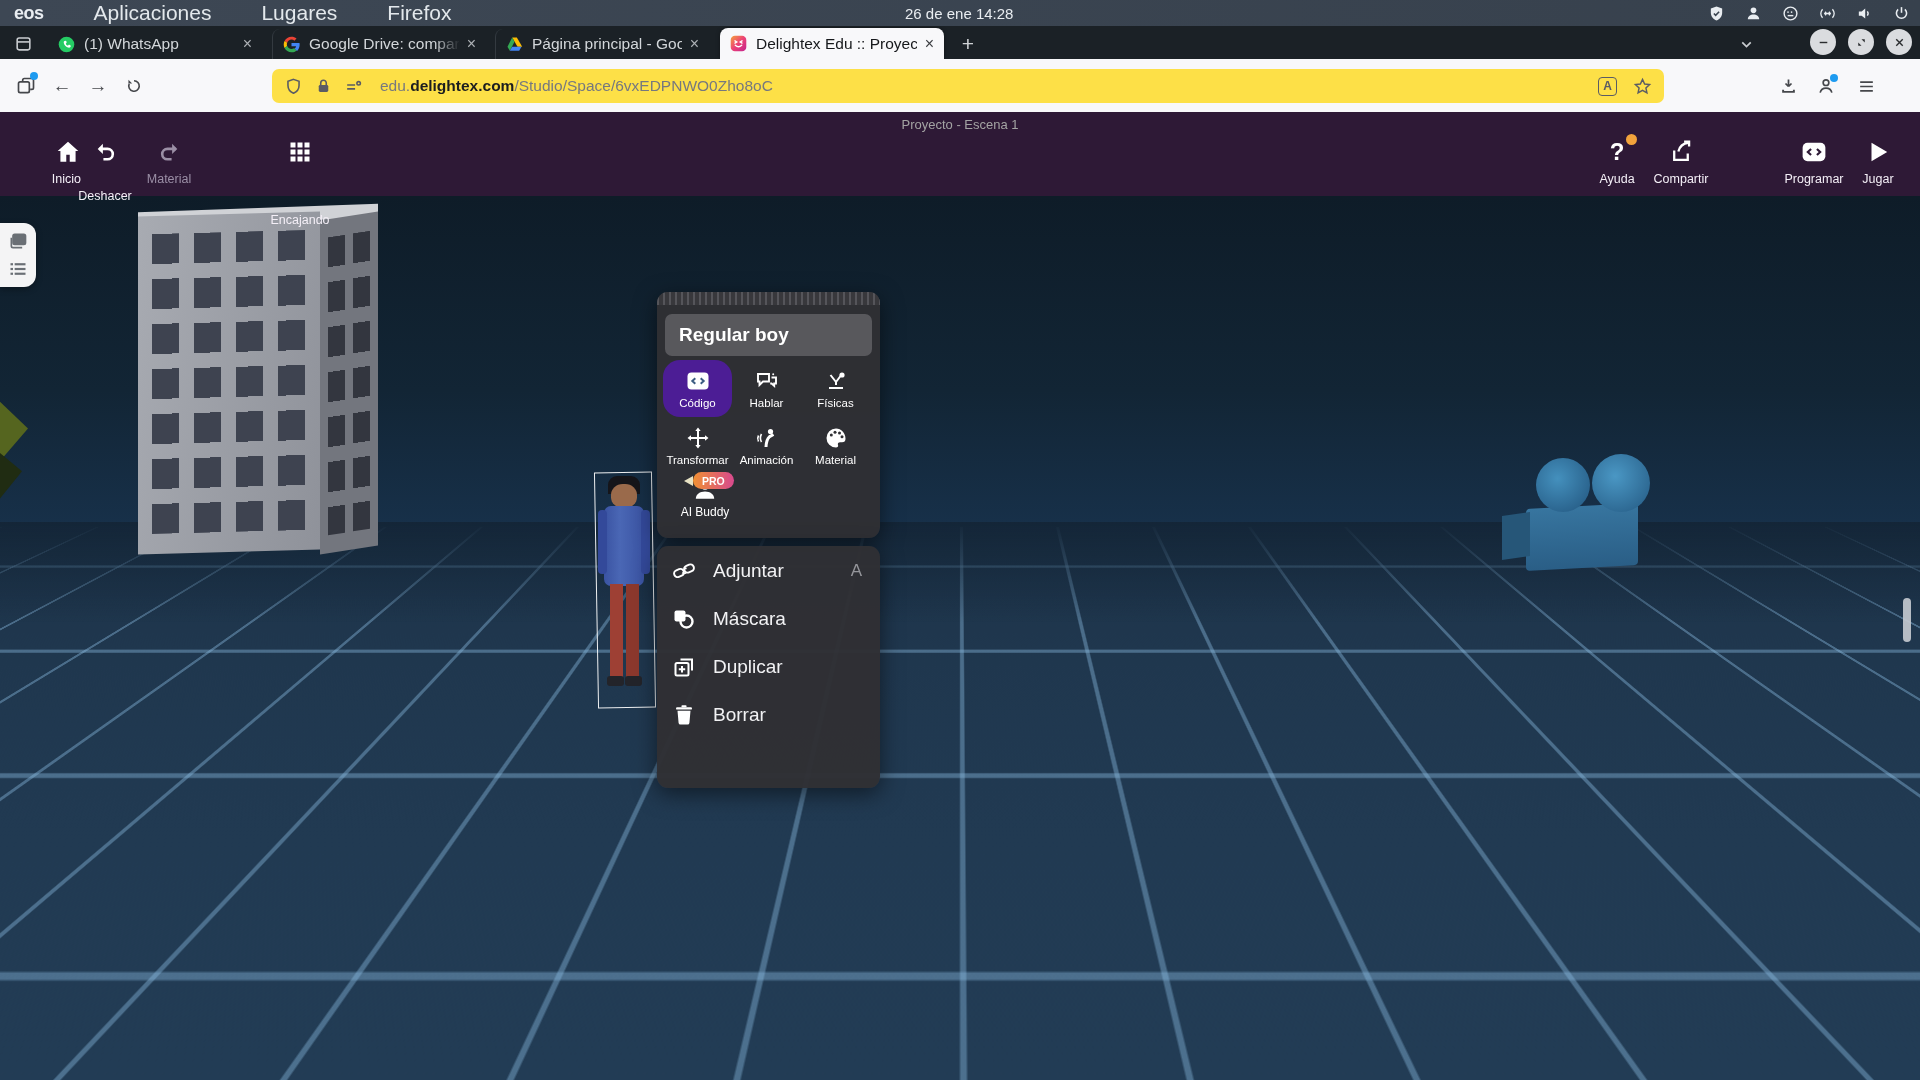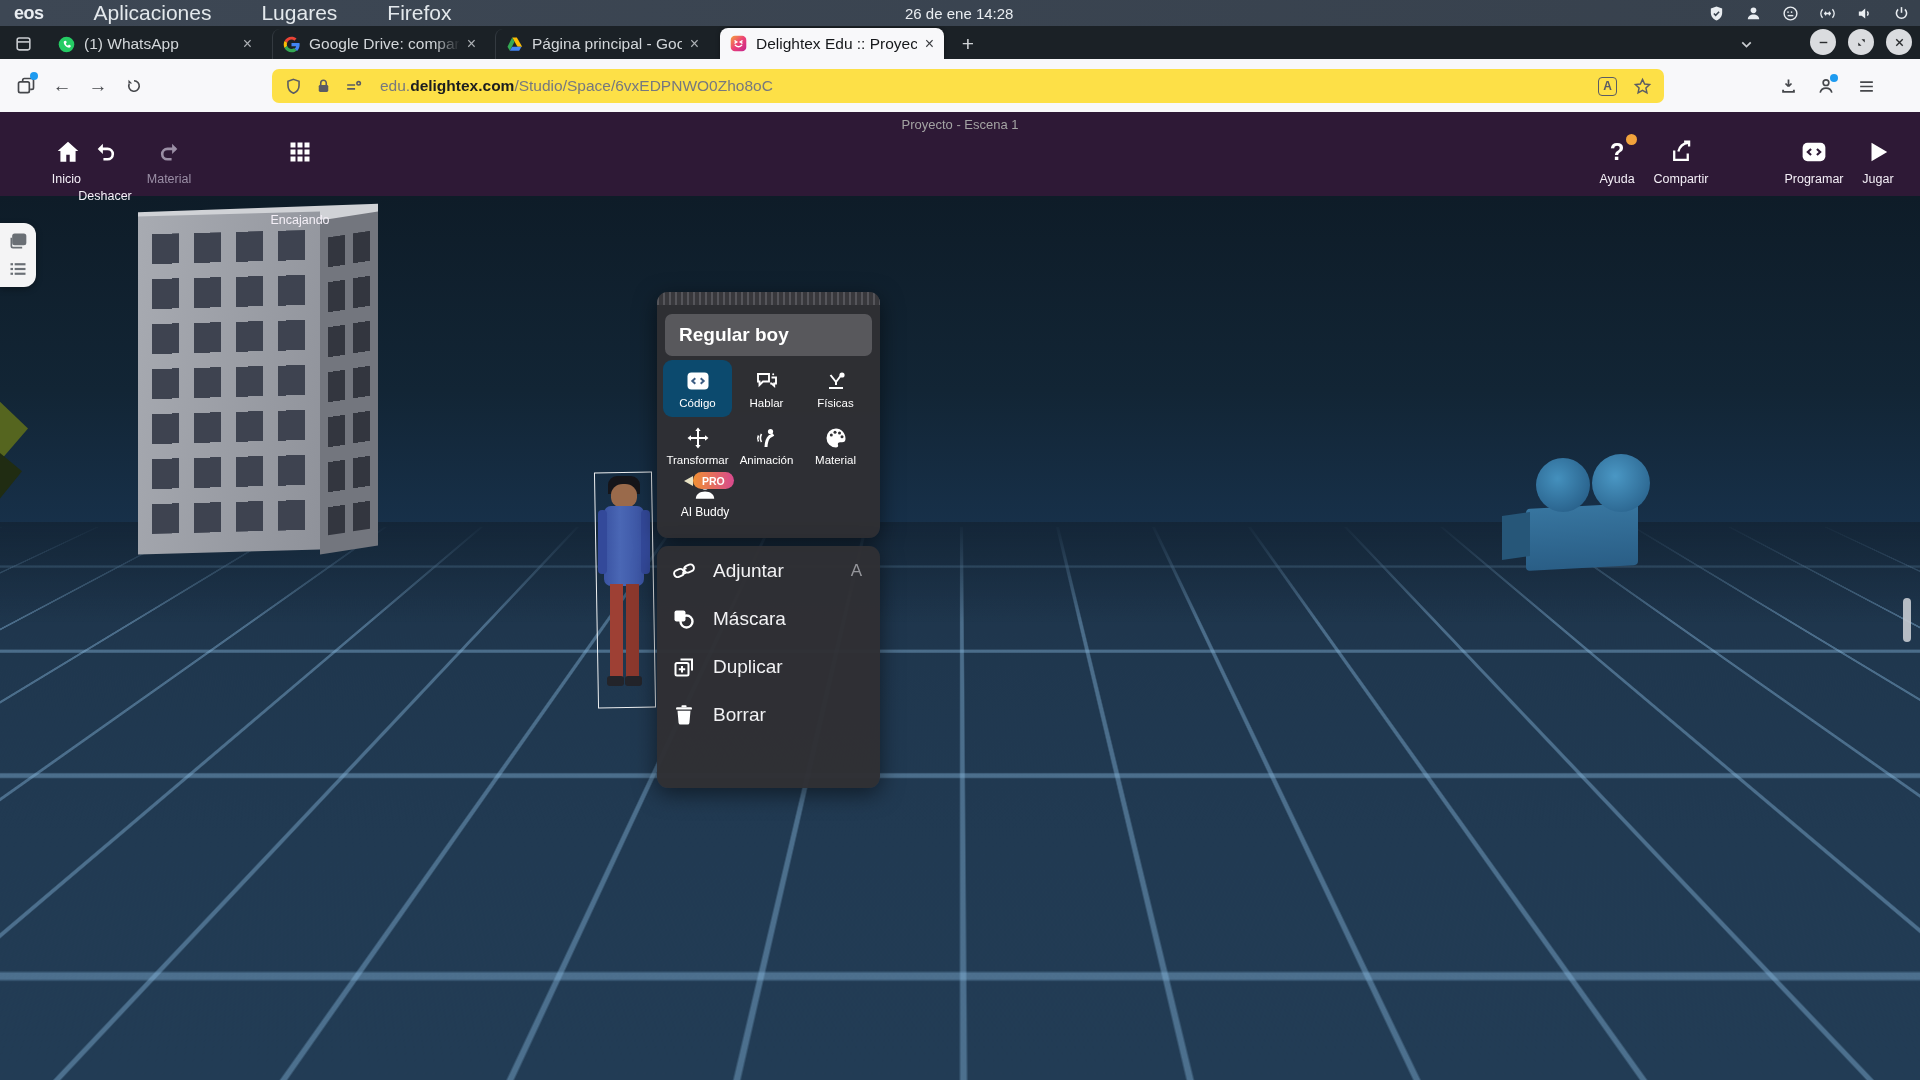--- a/index.html
+++ b/index.html
@@ -61,21 +61,21 @@
   #sidetab .sicon { width:20px; height:20px; color:#6a6f75; }
 
   
   .cpanel { position:absolute; left:657px; width:223px; background:rgba(48,48,52,.97); border-radius:11px; box-shadow:0 6px 22px rgba(0,0,0,.5); z-index:40; color:#f2f2f4; }
   #cgrip { height:13px; border-radius:11px 11px 0 0; background:repeating-linear-gradient(90deg,#55555a 0 2px,#38383c 2px 6px); }
   #ctitle { margin:9px 8px 0 8px; height:42px; background:#58585c; border-radius:7px; display:flex; align-items:center; padding-left:14px; font-size:19px; font-weight:600; color:#fff; }
   #cgrid { display:grid; grid-template-columns:repeat(3,69px); margin:4px 0 0 6px; }
   .cell { height:57px; display:flex; flex-direction:column; align-items:center; justify-content:center; gap:4px; border-radius:9px; }
   .cell .cicn { width:24px; height:24px; color:#fff; }
   .cell .clbl { font-size:11.5px; color:#fff; white-space:nowrap; }
-  .cell.selected { background:#0c4a6e; }
+  .cell.selected { background:#4c1d95;border-radius:17px; }
   #airow { position:relative; width:84px; margin:2px 0 10px 6px; display:flex; flex-direction:column; align-items:center; gap:3px; }
   #probadge { position:absolute; left:30px; top:-4px; height:17px; padding:0 9px; border-radius:9px; background:linear-gradient(90deg,#f09033,#d8498e); color:#fff; font-size:10.5px; font-weight:bold; display:flex; align-items:center; }
   #pronotch { position:absolute; left:21px; top:0px; width:0; height:0; border-top:5px solid transparent; border-bottom:5px solid transparent; border-right:9px solid #f09033; filter:brightness(1.6) saturate(.2); }
   .mitem { height:48px; display:flex; align-items:center; padding:0 18px 0 15px; font-size:19px; }
   .mitem .micn { width:24px; height:24px; color:#fff; margin-right:17px; flex:0 0 auto; }
   .mitem .msc { margin-left:auto; color:#95969b; font-size:17px; }
 
   
   #dock { position:absolute; left:29px; top:1004px; width:276px; height:51px; background:#f3f3f4; border-radius:14px 14px 0 0; box-shadow:0 0 8px rgba(0,0,0,.35); z-index:50; display:flex; justify-content:space-evenly; }
   .dbtn { display:flex; flex-direction:row; align-items:center; justify-content:center; gap:3px; color:#45484d; width:86px; }

